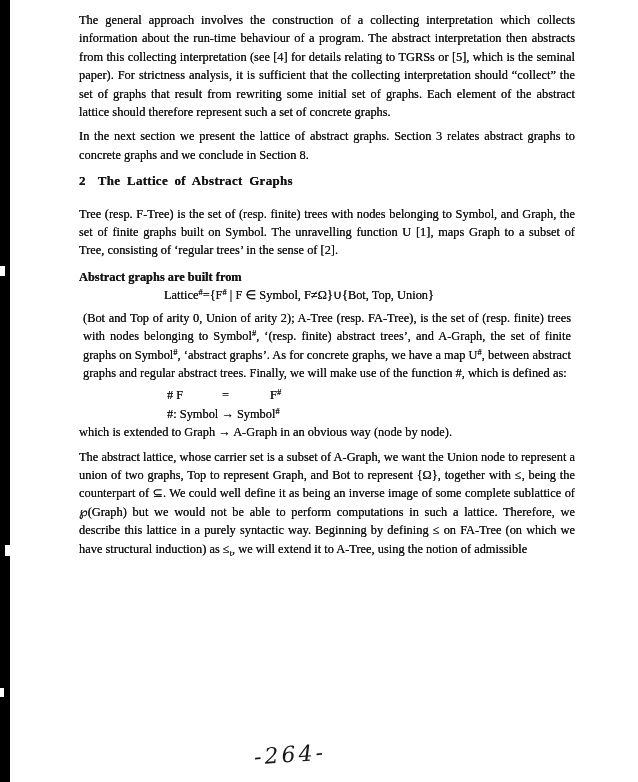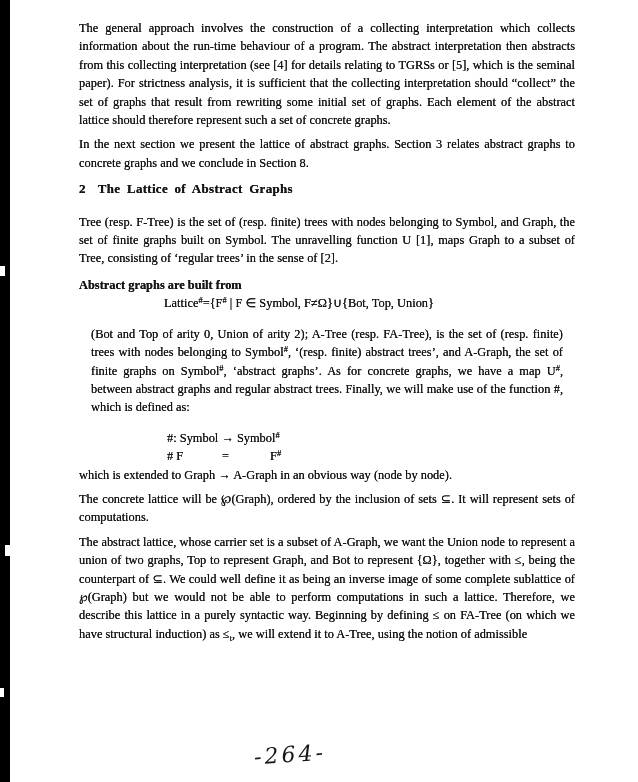--- a/index.html
+++ b/index.html
@@ -19,21 +19,21 @@
     position: absolute; left: 0; top: 0;
     width: 10px; height: 782px;
     background: var(--edge, #000000);
   }
   .notch { position: absolute; background: var(--paper, #ffffff); }
   .notch-1 { left: 0; top: 266px; width: 5px; height: 10px; }
   .notch-2 { left: 5px; top: 545px; width: 5px; height: 11px; }
   .notch-3 { left: 0; top: 688px; width: 4px; height: 9px; }
 
   .text-col {
-    position: absolute; left: 79px; top: 19px; width: 496px;
+    position: absolute; left: 79px; top: 11px; width: 496px;
     color: var(--ink, #161616);
     font-size: 12.4px;
     line-height: 18.4px;
     text-align: justify;
     text-shadow: 0 0 0.35px currentColor;
   }
   .text-col p { margin: 0 0 6px 0; }
 
   .heading {
     font-weight: bold;
@@ -44,21 +44,21 @@
     text-align: left;
   }
   .heading .hnum { margin-right: 12px; }
 
   .intro-line { margin: 8px 0 0 0 !important; text-align: left; font-weight: bold; }
   .formula-center {
     margin: 0 !important;
     text-align: center;
     padding-right: 56px;
   }
-  .tight { margin: 12px !important; }
+  .tight { margin: 4px !important; }
 
   .hash-block { padding-left: 88px; text-align: left; }
   .hash-row { white-space: nowrap; }
   .fc-lhs { display: inline-block; width: 55px; }
   .fc-eq  { display: inline-block; width: 48px; }
 
   sup { font-size: 8.5px; line-height: 0; vertical-align: 4.5px; }
   sub { font-size: 8.5px; line-height: 0; vertical-align: -2.5px; }
 
   .line-extended { margin: 0 0 6px 0 !important; text-align: left; }
@@ -97,30 +97,29 @@
 
     <p><span>Tree (resp. F-Tree) is the set of (resp. finite) trees with nodes belonging to Symbol, and Graph, the set of finite graphs built on Symbol. The unravelling function U [1], maps Graph to a subset of Tree, consisting of ‘regular trees’ in the sense of [2].</span></p>
 
     <p class="intro-line"><span>Abstract graphs are built from</span></p>
 
     <div class="formula-center"><span>Lattice</span><sup>#</sup><span>={F</span><sup>#</sup><span> | F ∈ Symbol, F≠Ω}∪{Bot, Top, Union}</span></div>
 
     <p class="tight"><span>(Bot and Top of arity 0, Union of arity 2); A-Tree (resp. FA-Tree), is the set of (resp. finite) trees with nodes belonging to Symbol</span><sup>#</sup><span>, ‘(resp. finite) abstract trees’, and A-Graph, the set of finite graphs on Symbol</span><sup>#</sup><span>, ‘abstract graphs’. As for concrete graphs, we have a map U</span><sup>#</sup><span>, between abstract graphs and regular abstract trees. Finally, we will make use of the function #, which is defined as:</span></p>
 
     <div class="hash-block">
-      <div class="hash-row"><span>#: Symbol → Symbol</span><sup>#</sup></div>
       <div class="hash-row">
         <span class="fc-lhs"><span># F</span></span><span class="fc-eq"><span>=</span></span><span><span>F</span><sup>#</sup></span>
       </div>
+      <div class="hash-row"><span>#: Symbol → Symbol</span><sup>#</sup></div>
     </div>
 
     <p class="line-extended"><span>which is extended to Graph → A-Graph in an obvious way (node by node).</span></p>
 
 
-    <p><span>The concrete lattice will be ℘(Graph), ordered by the inclusion of sets ⊆. It will represent sets of computations.</span></p>
 
     <p><span>The abstract lattice, whose carrier set is a subset of A-Graph, we want the Union node to represent a union of two graphs, Top to represent Graph, and Bot to represent {Ω}, together with ≤, being the counterpart of ⊆. We could well define it as being an inverse image of some complete sublattice of ℘(Graph) but we would not be able to perform computations in such a lattice. Therefore, we describe this lattice in a purely syntactic way. Beginning by defining ≤ on FA-Tree (on which we have structural induction) as ≤</span><sub>t</sub><span>, we will extend it to A-Tree, using the notion of admissible</span></p>
 
   </div>
 
   <div class="pagenum">-264-</div>
 
 </div>
 
 </body></html>

